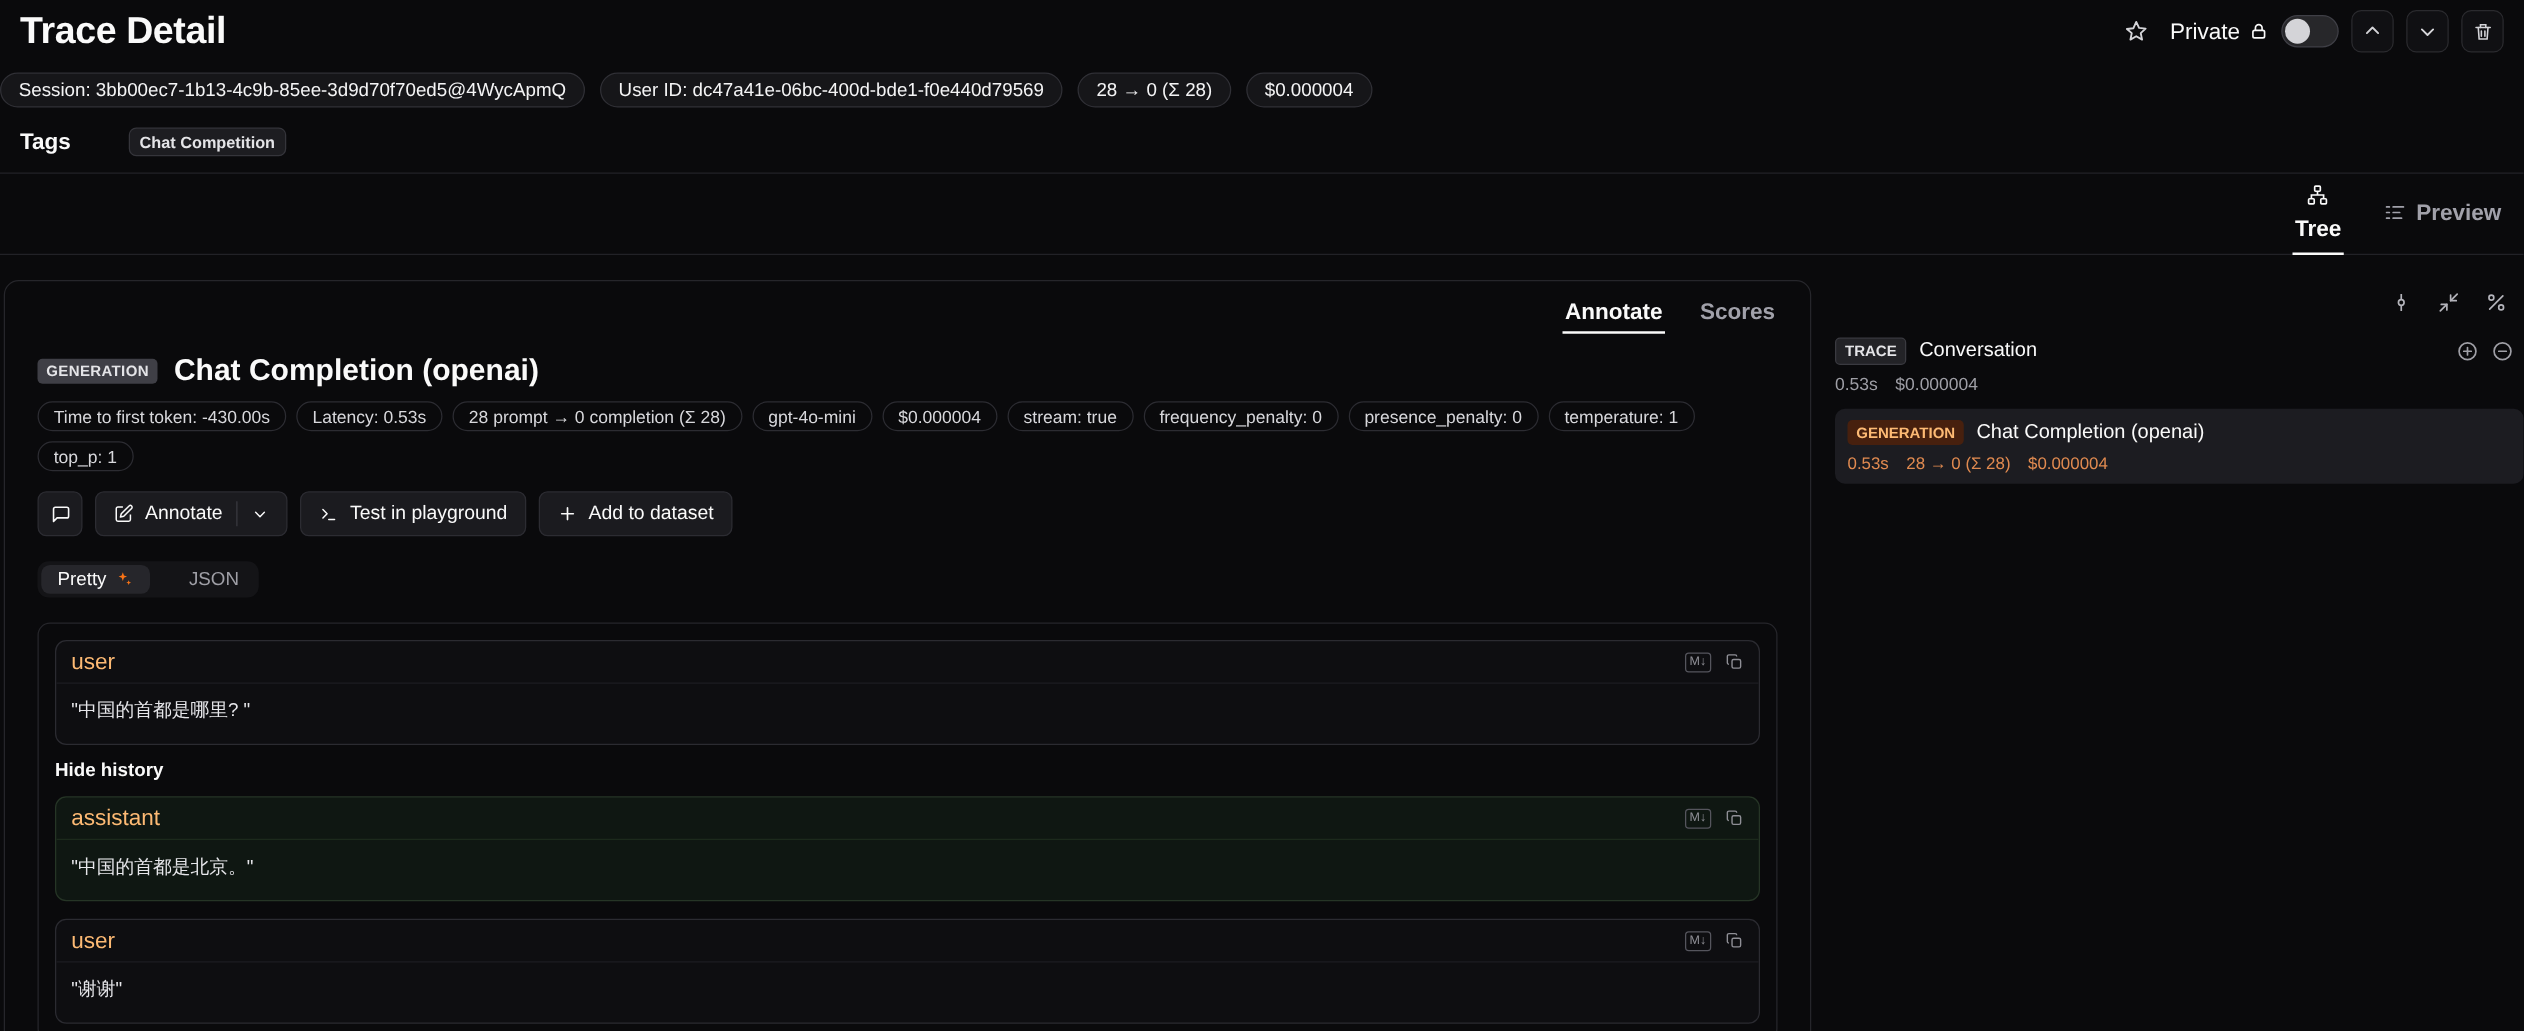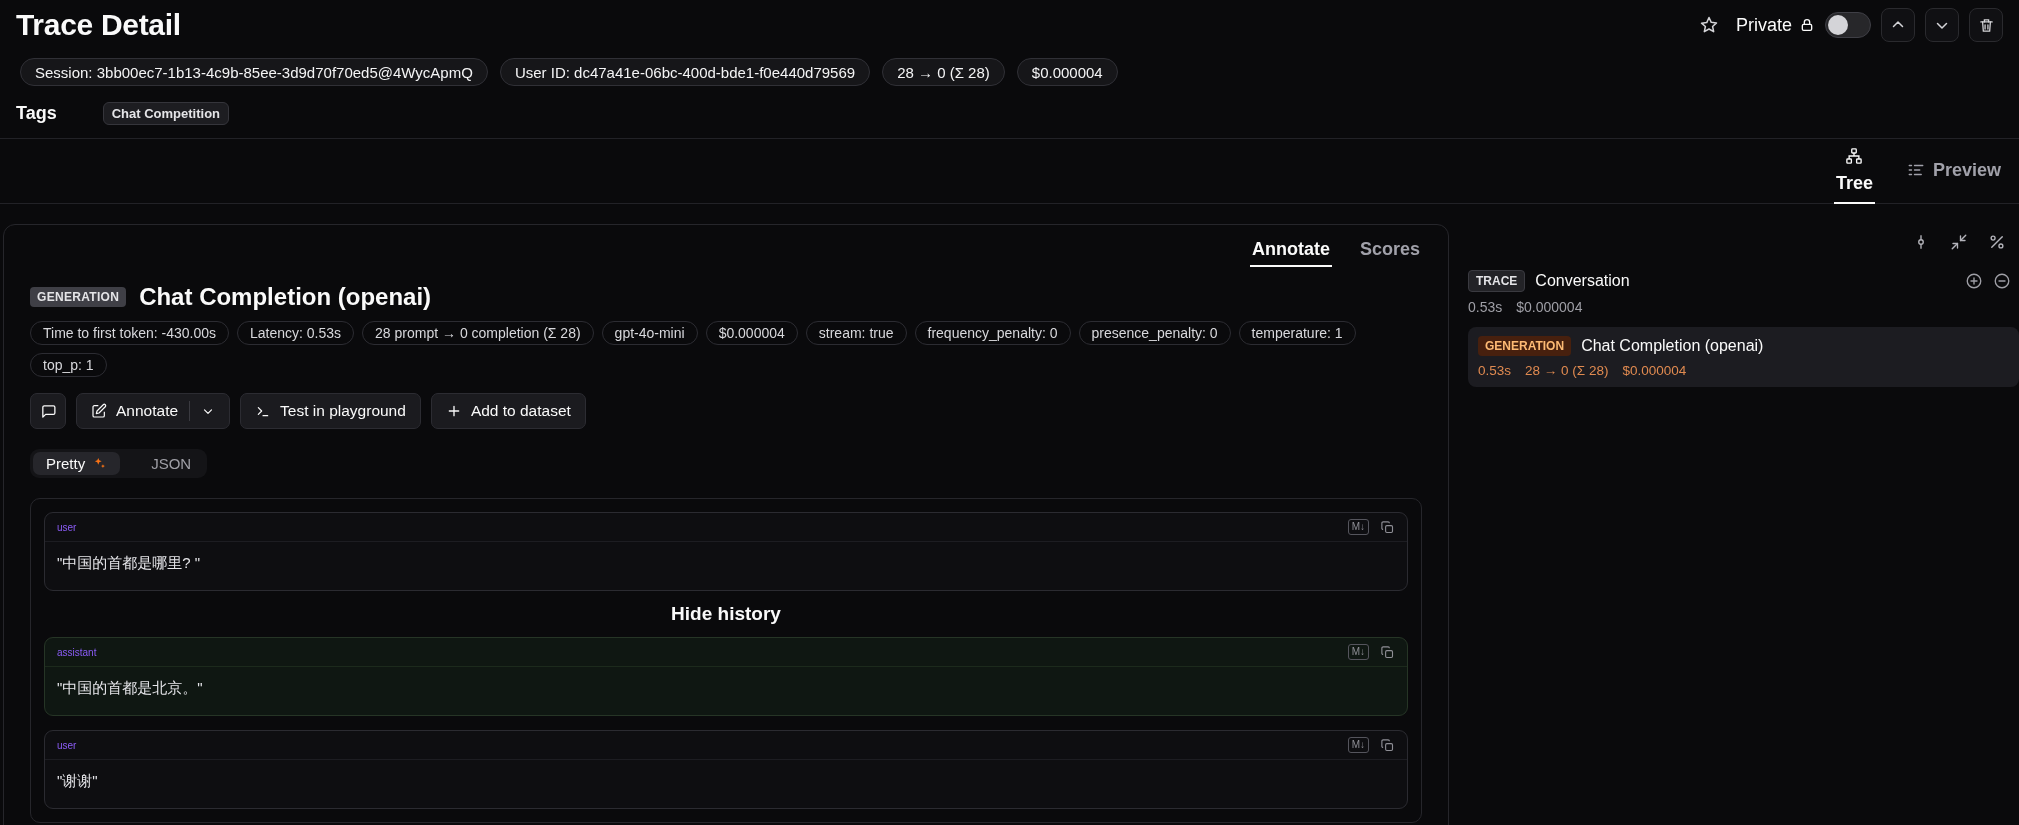--- a/index.html
+++ b/index.html
@@ -19,21 +19,21 @@
                color:#d4d4d8; border-radius:8px; cursor:pointer; }
   .private { display:flex; align-items:center; gap:7px; font-size:18px; font-weight:500; color:#fafafa; }
   .switch { position:relative; width:46px; height:26px; border-radius:13px; background:#27272a;
             border:1px solid #3f3f46; cursor:pointer; }
   .switch .knob { position:absolute; left:2px; top:2px; width:20px; height:20px; border-radius:50%;
                   background:#d4d4d8; }
   .icon-btn { width:34px; height:34px; display:flex; align-items:center; justify-content:center;
               background:#101013; border:1px solid #2a2a2e; border-radius:8px; color:#d4d4d8; cursor:pointer; }
 
   
-  .badge-row { display:flex; align-items:center; gap:12px; padding:12px 20px 6px; }
+  .badge-row { display:flex; align-items:center; gap:12px; padding:12px 0 6px; }
   .pill-badge { display:flex; align-items:center; height:28px; padding:0 14px; border-radius:14px;
                 background:#161619; border:1px solid #303036; font-size:15px; font-weight:500; color:#f4f4f5; }
 
   
   .tags-row { display:flex; align-items:center; gap:14px; padding:10px 16px 13px; border-bottom:1px solid #222227; }
   .tags-label { font-size:18px; font-weight:700; }
   .tag-chip { background:#1d1d21; border:1px solid #35353b; border-radius:6px; padding:3px 8px;
               font-size:13px; font-weight:600; color:#e4e4e7;margin-left:32px; }
 
   
@@ -72,25 +72,25 @@
   .fmt-btn { display:flex; align-items:center; gap:7px; border-radius:7px; padding:3px 13px;
              font-size:15px; font-weight:500; color:#9f9fa6; cursor:pointer; }
   .fmt-btn.active { background:#26262b; color:#fafafa; }
 
   .messages { margin-top:20px; border:1px solid #26262b; border-radius:10px; padding:13px; }
   .msg { border:1px solid #2b2b31; border-radius:9px; background:#0e0e11; overflow:hidden; }
   .msg.assistant { background:#0f1712; border-color:#263526; }
   .msg.assistant .msg-header { border-bottom-color:#1c2a1c; }
   .msg-header { display:flex; align-items:center; justify-content:space-between; padding:6px 12px;
                 border-bottom:1px solid #1d1d22; }
-  .role { font-size:10px; font-weight:500; color:#8b5cf6; }
+  .role { font-size:18px; font-weight:500; color:#fdba74; }
   .msg-icons { display:flex; align-items:center; gap:11px; color:#8f8f96; }
   .md-chip { font-size:10px; line-height:12px; padding:1px 3px; border:1px solid #55555d; border-radius:3px; }
   .msg-content { padding:12px 12px 17px; font-size:15px; color:#e6e6ea; }
-  .hide-history { text-align:center; margin:12px 0; font-size:19px; font-weight:600; }
+  .hide-history { text-align:left; margin:12px 0; font-size:15px; font-weight:600; }
   .msg + .msg { margin-top:14px; }
 
   
   .treepanel { flex:1; min-width:0; padding-right:0; }
   .tree-toolbar { display:flex; justify-content:flex-end; gap:6px; margin-top:2px; padding-right:6px; }
   .tree-tool { width:32px; height:32px; display:flex; align-items:center; justify-content:center;
                color:#b4b4bb; border-radius:7px; cursor:pointer; }
   .trace-row { margin-top:12px; display:flex; align-items:center; gap:10px; padding-right:8px; }
   .trace-badge { font-size:12px; font-weight:700; background:#232327; border:1px solid #3a3a40;
                  border-radius:4px; padding:3px 7px; color:#e4e4e7; }

